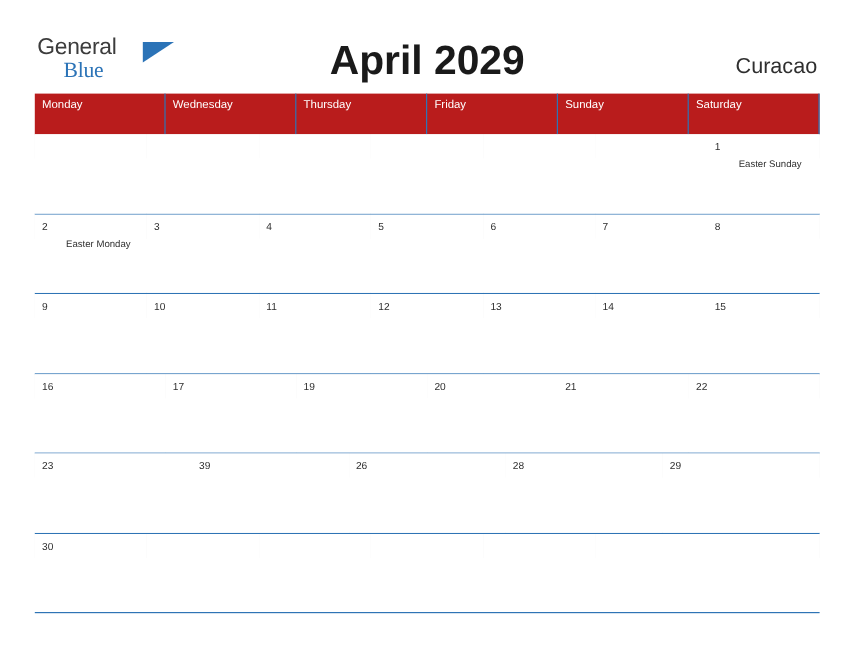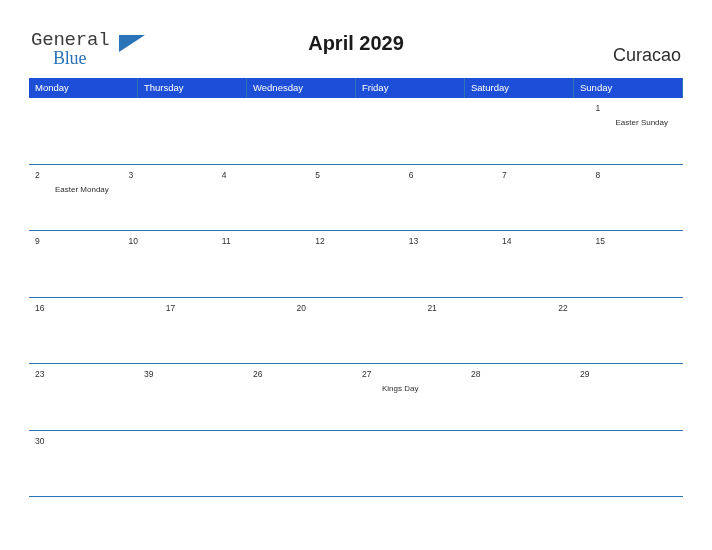--- a/index.html
+++ b/index.html
@@ -33,21 +33,21 @@
     top: 29px;
     width: 120px;
     height: 42px;
   }
   .logo-general {
     position: absolute;
     left: 0; top: 0;
     font-size: 19px;
     color: #3c3c3c;
     letter-spacing: -0.2px;
-    font-family: Liberation Mono, monospace;
+    font-family: Liberation Sans, sans-serif;
   }
   .logo-blue {
     position: absolute;
     left: 22px; top: 19px;
     font-size: 18px;
     color: #2b73b7;
     letter-spacing: -0.2px;
     font-family: "Liberation Serif", serif;
   }
   .logo-tri {
@@ -58,21 +58,21 @@
     height: 0;
     border-left: 26px solid #2b73b7;
     border-bottom: 17px solid transparent;
   }
   .title {
     position: absolute;
     left: 0;
     top: 32px;
     width: 712px;
     text-align: center;
-    font-size: 20px;
+    font-size: 34px;
     color: #1a1a1a;
     font-weight: bold;
     font-family: "Liberation Sans", sans-serif;
   }
   .locale {
     position: absolute;
     right: 31px;
     top: 45px;
     font-size: 18px;
     color: #2f2f2f;
@@ -80,22 +80,22 @@
 
   
   .calendar {
     position: absolute;
     left: 29px;
     top: 78px;
     width: 654px;
   }
   .weekdays {
     display: flex;
-    background: #1d4ed8;
-    height: 20px;
+    background: #b91c1c;
+    height: 34px;
   }
   .weekday {
     flex: 1 1 0;
     color: #ffffff;
     font-size: 9.5px;
     line-height: 20px;
     padding-left: 6px;
     box-sizing: border-box;
     border-right: 1px solid #2e74b5;
   }
@@ -160,25 +160,25 @@
       <span class="logo-blue">Blue</span>
       <span class="logo-tri"></span>
     </div>
     <div class="title">April 2029</div>
     <div class="locale">Curacao</div>
   </div>
 
   <div class="calendar">
     <div class="weekdays">
       <div class="weekday">Monday</div>
+      <div class="weekday">Wednesday</div>
       <div class="weekday">Thursday</div>
-      <div class="weekday">Wednesday</div>
       <div class="weekday">Friday</div>
+      <div class="weekday">Sunday</div>
       <div class="weekday">Saturday</div>
-      <div class="weekday">Sunday</div>
     </div>
 
     <div class="week">
       <div class="band"></div>
       <div class="cells">
         <div class="day">
             <span class="daynum"></span>
             <span class="event"></span>
           </div>
         <div class="day">
@@ -281,20 +281,24 @@
       <div class="cells">
         <div class="day">
             <span class="daynum">16</span>
             <span class="event"></span>
           </div>
         <div class="day">
             <span class="daynum">17</span>
             <span class="event"></span>
           </div>
         <div class="day">
+            <span class="daynum">19</span>
+            <span class="event"></span>
+          </div>
+        <div class="day">
             <span class="daynum">20</span>
             <span class="event"></span>
           </div>
         <div class="day">
             <span class="daynum">21</span>
             <span class="event"></span>
           </div>
         <div class="day">
             <span class="daynum">22</span>
             <span class="event"></span>
@@ -309,24 +313,20 @@
             <span class="daynum">23</span>
             <span class="event"></span>
           </div>
         <div class="day">
             <span class="daynum">39</span>
             <span class="event"></span>
           </div>
         <div class="day">
             <span class="daynum">26</span>
             <span class="event"></span>
-          </div>
-        <div class="day">
-            <span class="daynum">27</span>
-            <span class="event">Kings Day</span>
           </div>
         <div class="day">
             <span class="daynum">28</span>
             <span class="event"></span>
           </div>
         <div class="day">
             <span class="daynum">29</span>
             <span class="event"></span>
           </div>
       </div>

